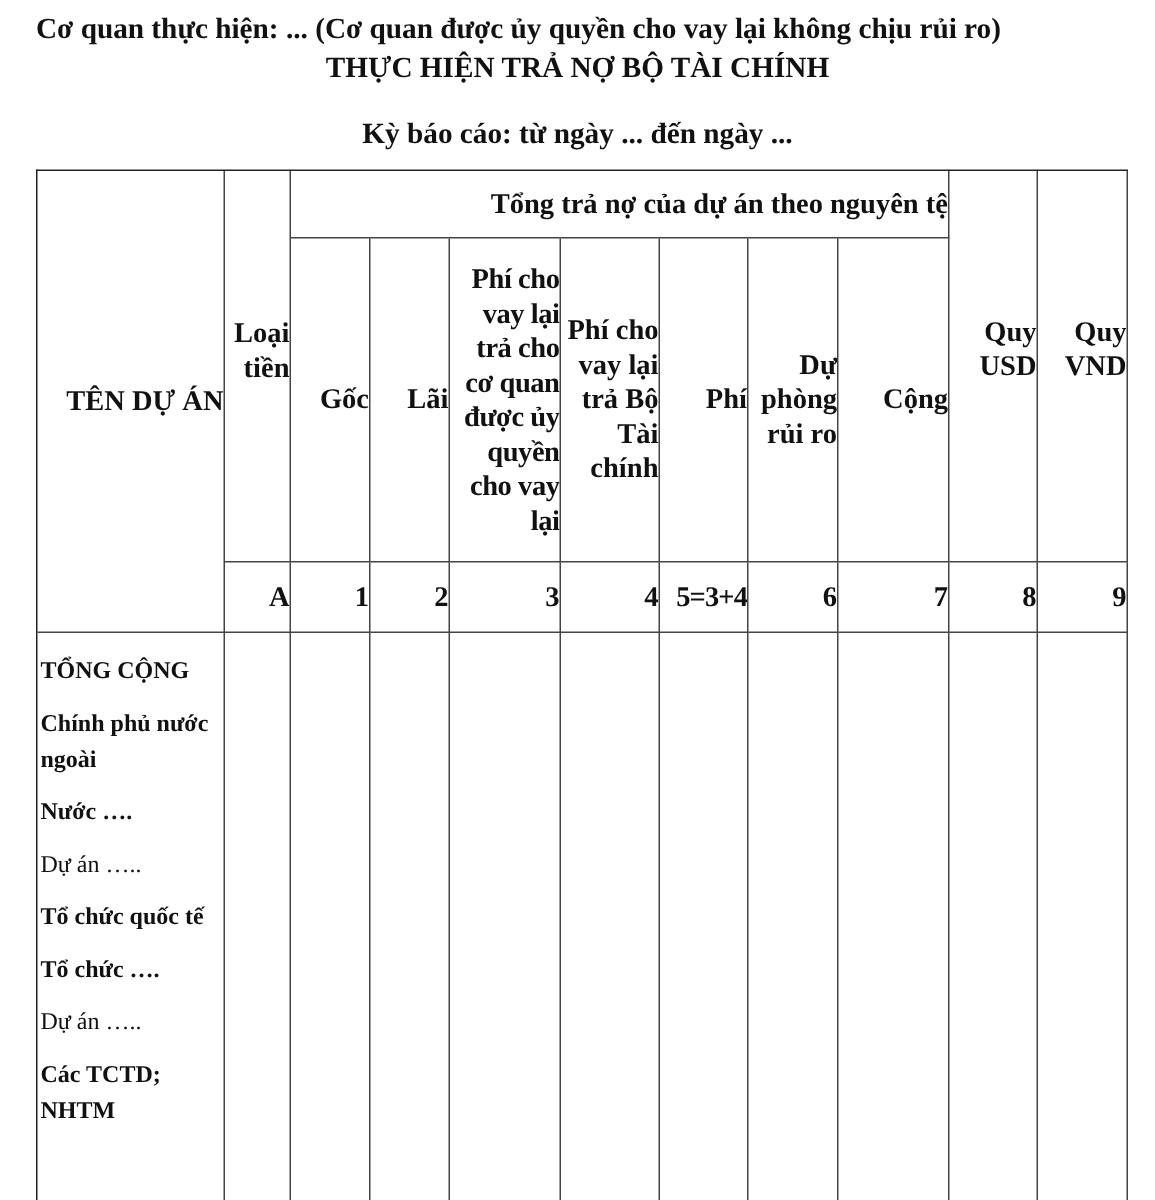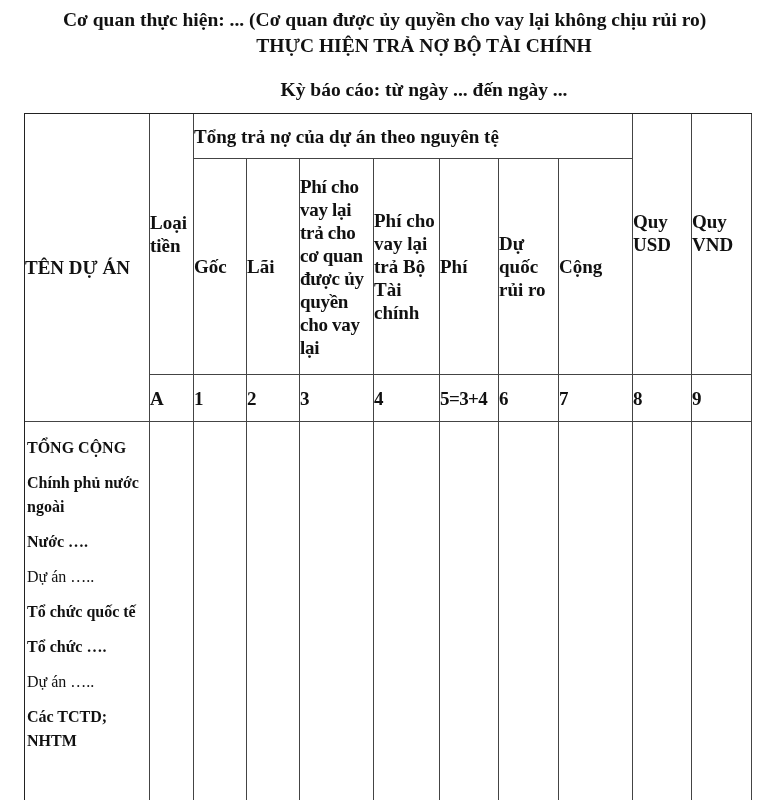--- a/index.html
+++ b/index.html
@@ -3,36 +3,36 @@
 <meta charset="utf-8">
 <style>
   html, body { margin: 0; padding: 0; background: #ffffff; }
   body {
     width: 770px; height: 800px; overflow: hidden; position: relative;
     font-family: "Liberation Serif", "DejaVu Serif", serif;
     color: #111111;
   }
   .hdr-line {
     position: absolute; left: 0; width: 770px; text-align: center;
-    font-weight: bold; font-size: 19.5px; white-space: nowrap; margin-left: 39px;
+    font-weight: bold; font-size: 19.5px; white-space: nowrap;
   }
   #l1 { top: 9px; left: 24px; text-align: left; width: auto; font-size: 19.5px; }
   #l2 { top: 35px; font-size: 19.5px; }
   #l3 { top: 79px; font-size: 19.5px; }
 
   table.report {
     position: absolute; left: 24px; top: 113px;
     border-collapse: separate; border-spacing: 0;
     table-layout: fixed;
     border-top: 1.5px solid #222; border-left: 1.5px solid #222;
   }
   table.report td, table.report th {
     border-right: 1.5px solid #444; border-bottom: 1.5px solid #444;
     padding: 0; font-size: 19px; line-height: 23px;
-    text-align: left; vertical-align: middle; font-weight: bold;
+    text-align: right; vertical-align: middle; font-weight: bold;
     overflow: hidden;
   }
   .r1 { height: 45px; }
   .r2 { height: 216px; }
   .r3 { height: 47px; }
   .r4 { height: 400px; }
   .name-cell { text-align: left !important; vertical-align: top !important; padding: 14px 0 0 2px !important; }
   .name-cell p { margin: 0 0 11px 0; line-height: 24px; font-size: 16px; }
   .name-cell p.normal { font-weight: normal; }
   .small-gap { letter-spacing: -0.3px; font-family: Liberation Serif, serif; }
@@ -72,21 +72,21 @@
     <th rowspan="2">
           <div style="margin-top:-22px;">Quy VND</div>
         </th>
   </tr>
   <tr class="r2">
     <th>Gốc</th>
     <th>Lãi</th>
     <th class="small-gap">Phí cho vay lại trả cho cơ quan được ủy quyền cho vay lại</th>
     <th>Phí cho vay lại trả Bộ Tài chính</th>
     <th>Phí</th>
-    <th>Dự quốc rủi ro</th>
+    <th>Dự phòng rủi ro</th>
     <th>Cộng</th>
   </tr>
   <tr class="r3">
     <td>A</td>
     <td>1</td>
     <td>2</td>
     <td>3</td>
     <td>4</td>
     <td class="tight">5=3+4</td>
     <td>6</td>

